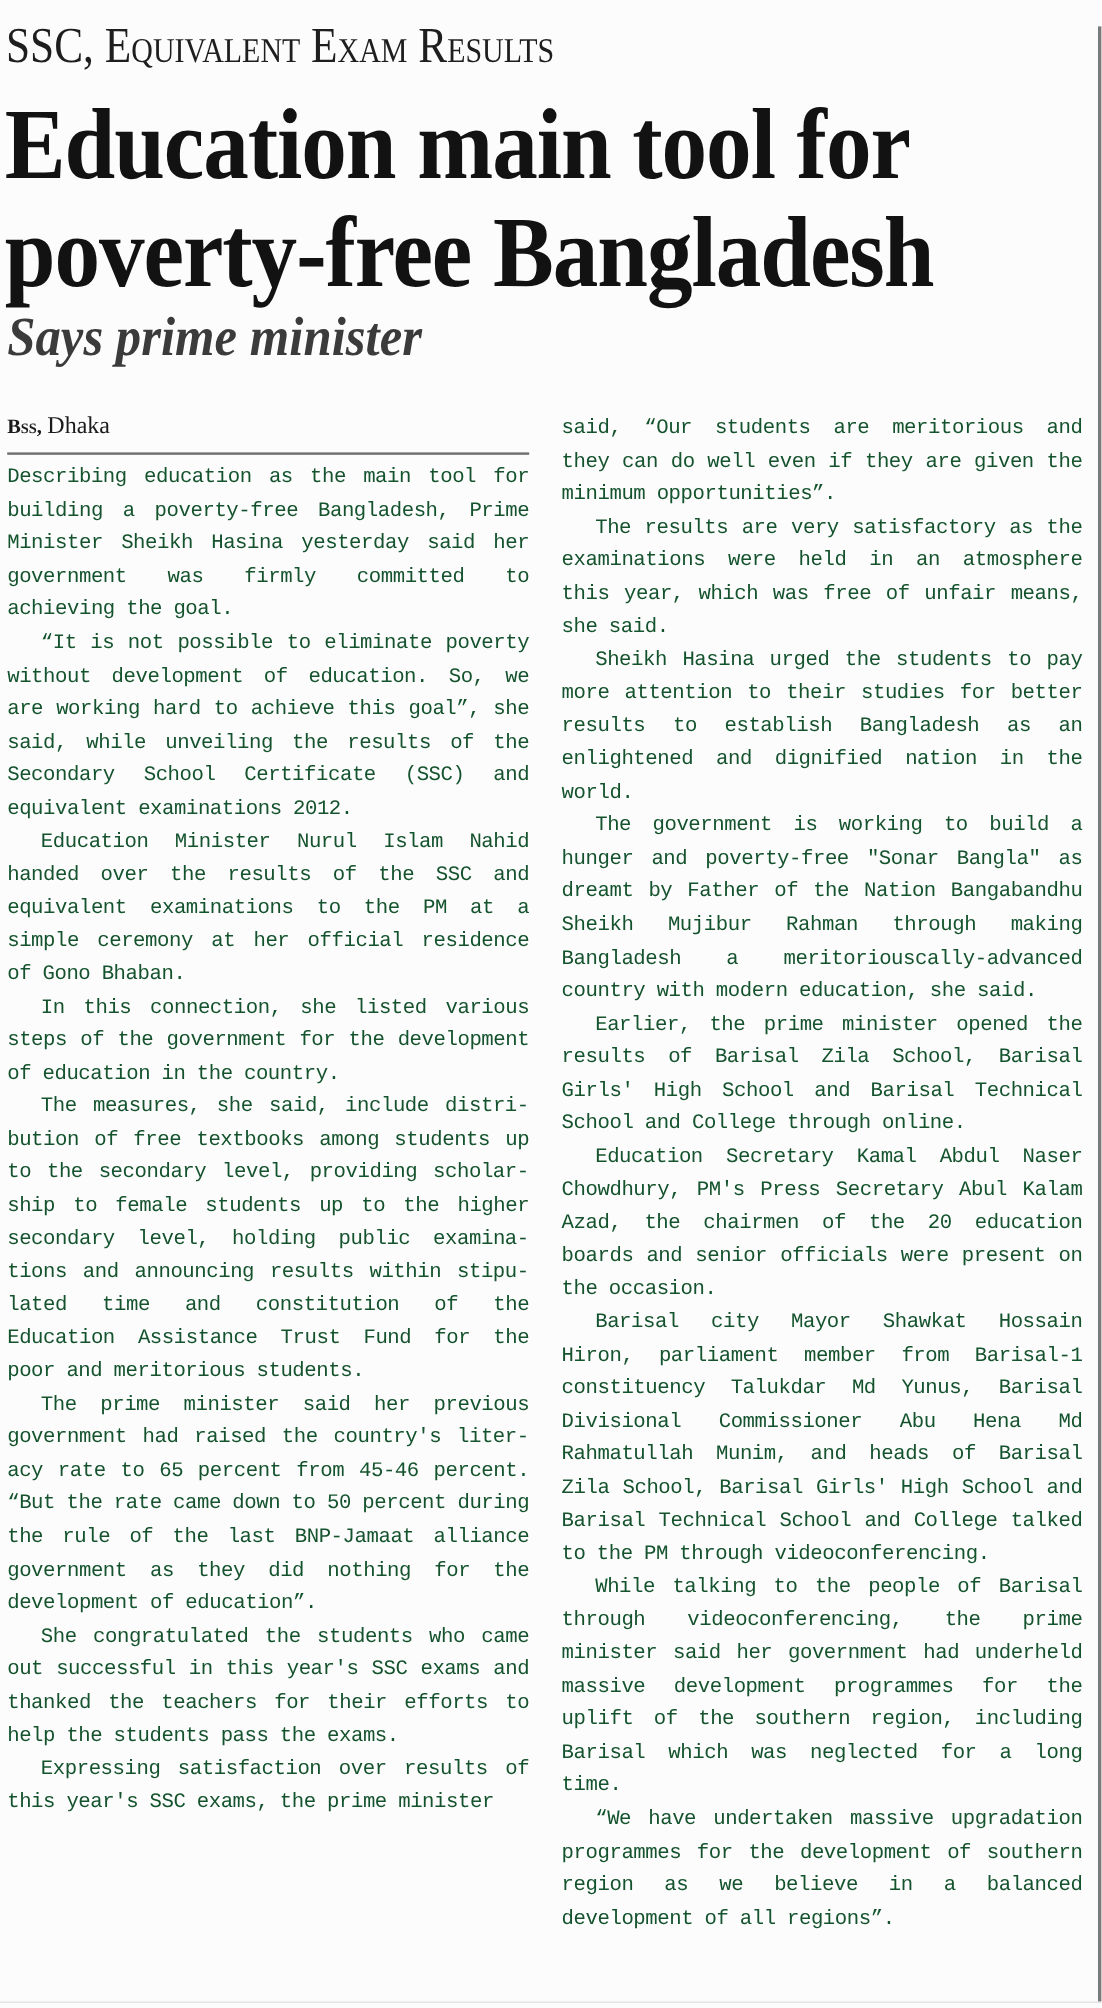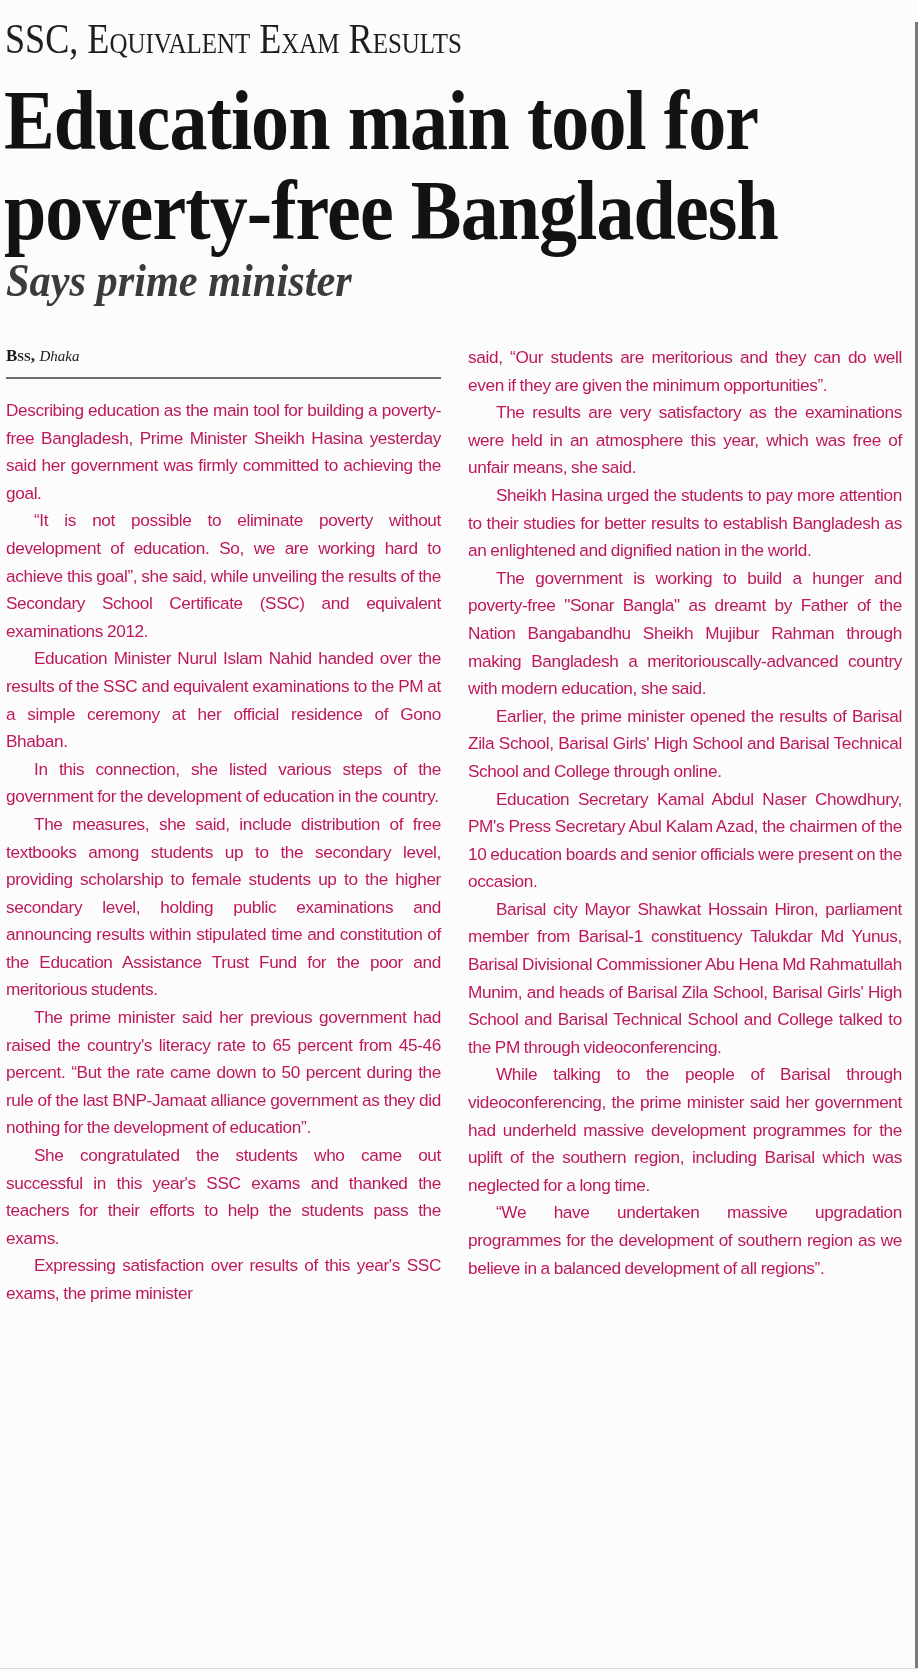--- a/index.html
+++ b/index.html
@@ -83,45 +83,44 @@
       line-height: 22px;
       color: #1b1b1b;
       white-space: nowrap;
     }
     .byline .agency {
       font-weight: bold;
       font-variant: small-caps;
       font-size: 17px;
     }
     .byline .place {
-      font-style: italic;
-      font-size: 15px;
+      font-size: 20px;
     }
     .byline-rule {
       position: absolute;
       left: 6px;
       top: 377px;
       width: 435px;
       height: 2px;
       background: #6e6e6e;
     }
     .col {
       position: absolute;
-      font-family: Liberation Sans, sans-serif;
+      font-family: Liberation Mono, monospace;
       font-size: 17.2px;
       line-height: 27.6px;
-      color: #be185d;
+      color: #14532d;
       text-align: justify;
       hyphens: manual;
       letter-spacing: -0.35px;
       word-spacing: -0.5px;
     }
     .col-left {
       left: 6px;
-      top: 397px;
+      top: 385px;
       width: 435px;
     }
     .col-right {
       left: 468px;
       top: 344px;
       width: 434px;
     }
     .col p {
       margin: 0;
       text-indent: 28px;
@@ -161,17 +160,17 @@
   <p>She congratulated the students who came out successful in this year's SSC exams and thanked the teachers for their efforts to help the students pass the exams.</p>
   <p>Expressing satisfaction over results of this year's SSC exams, the prime minister</p>
 </div>
 
 <div class="col col-right">
   <p class="first">said, “Our students are meritorious and they can do well even if they are given the minimum opportunities”.</p>
   <p>The results are very satisfactory as the examinations were held in an atmosphere this year, which was free of unfair means, she said.</p>
   <p>Sheikh Hasina urged the students to pay more attention to their studies for better results to establish Bangladesh as an enlightened and dignified nation in the world.</p>
   <p>The government is working to build a hunger and poverty-free "Sonar Bangla" as dreamt by Father of the Nation Bangabandhu Sheikh Mujibur Rahman through making Bangladesh a meritorious­cally-advanced country with modern edu­cation, she said.</p>
   <p>Earlier, the prime minister opened the results of Barisal Zila School, Barisal Girls' High School and Barisal Technical School and College through online.</p>
-  <p>Education Secretary Kamal Abdul Naser Chowdhury, PM's Press Secretary Abul Kalam Azad, the chairmen of the 10 educa­tion boards and senior officials were pres­ent on the occasion.</p>
+  <p>Education Secretary Kamal Abdul Naser Chowdhury, PM's Press Secretary Abul Kalam Azad, the chairmen of the 20 educa­tion boards and senior officials were pres­ent on the occasion.</p>
   <p>Barisal city Mayor Shawkat Hossain Hiron, parliament member from Barisal-1 constituency Talukdar Md Yunus, Barisal Divisional Commissioner Abu Hena Md Rahmatullah Munim, and heads of Barisal Zila School, Barisal Girls' High School and Barisal Technical School and College talked to the PM through videoconferencing.</p>
   <p>While talking to the people of Barisal through videoconferencing, the prime minister said her government had under­held massive development programmes for the uplift of the southern region, including Barisal which was neglected for a long time.</p>
   <p>“We have undertaken massive upgradation programmes for the develop­ment of southern region as we believe in a balanced development of all regions”.</p>
 </div>
 
 </body></html>

